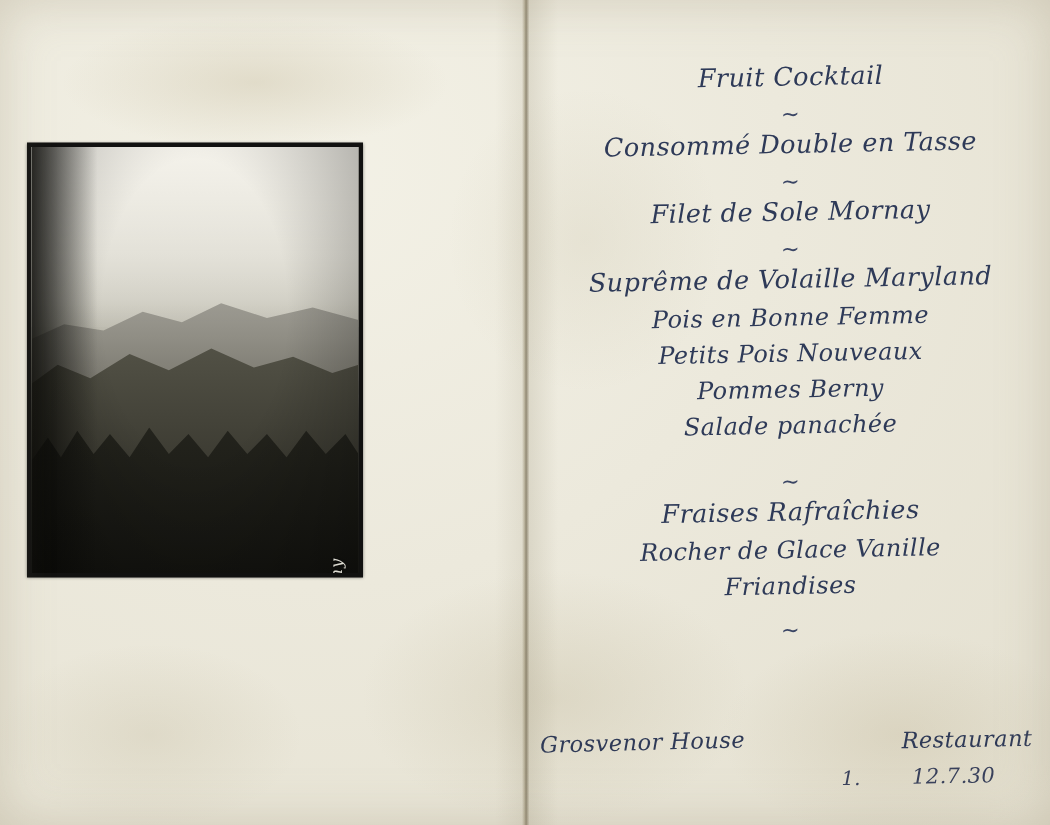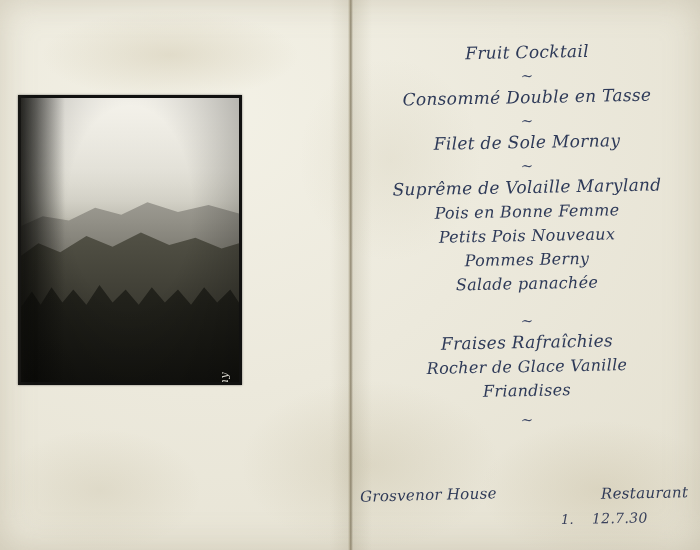--- a/index.html
+++ b/index.html
@@ -203,21 +203,21 @@
     right: 4px;
     top: 8px;
     font-family: "DejaVu Serif", serif;
     font-style: italic;
     font-size: 15px;
     color: #2f3a57;
     transform: rotate(-1deg);
   }
   #date {
     position: absolute;
-    right: 44px;
+    right: 28px;
     top: 34px;
     font-family: "DejaVu Serif", serif;
     font-style: italic;
     font-size: 14px;
     color: #39415c;
     transform: rotate(-1deg);
   }
   #date-mark {
     position: absolute;
     right: 118px;

